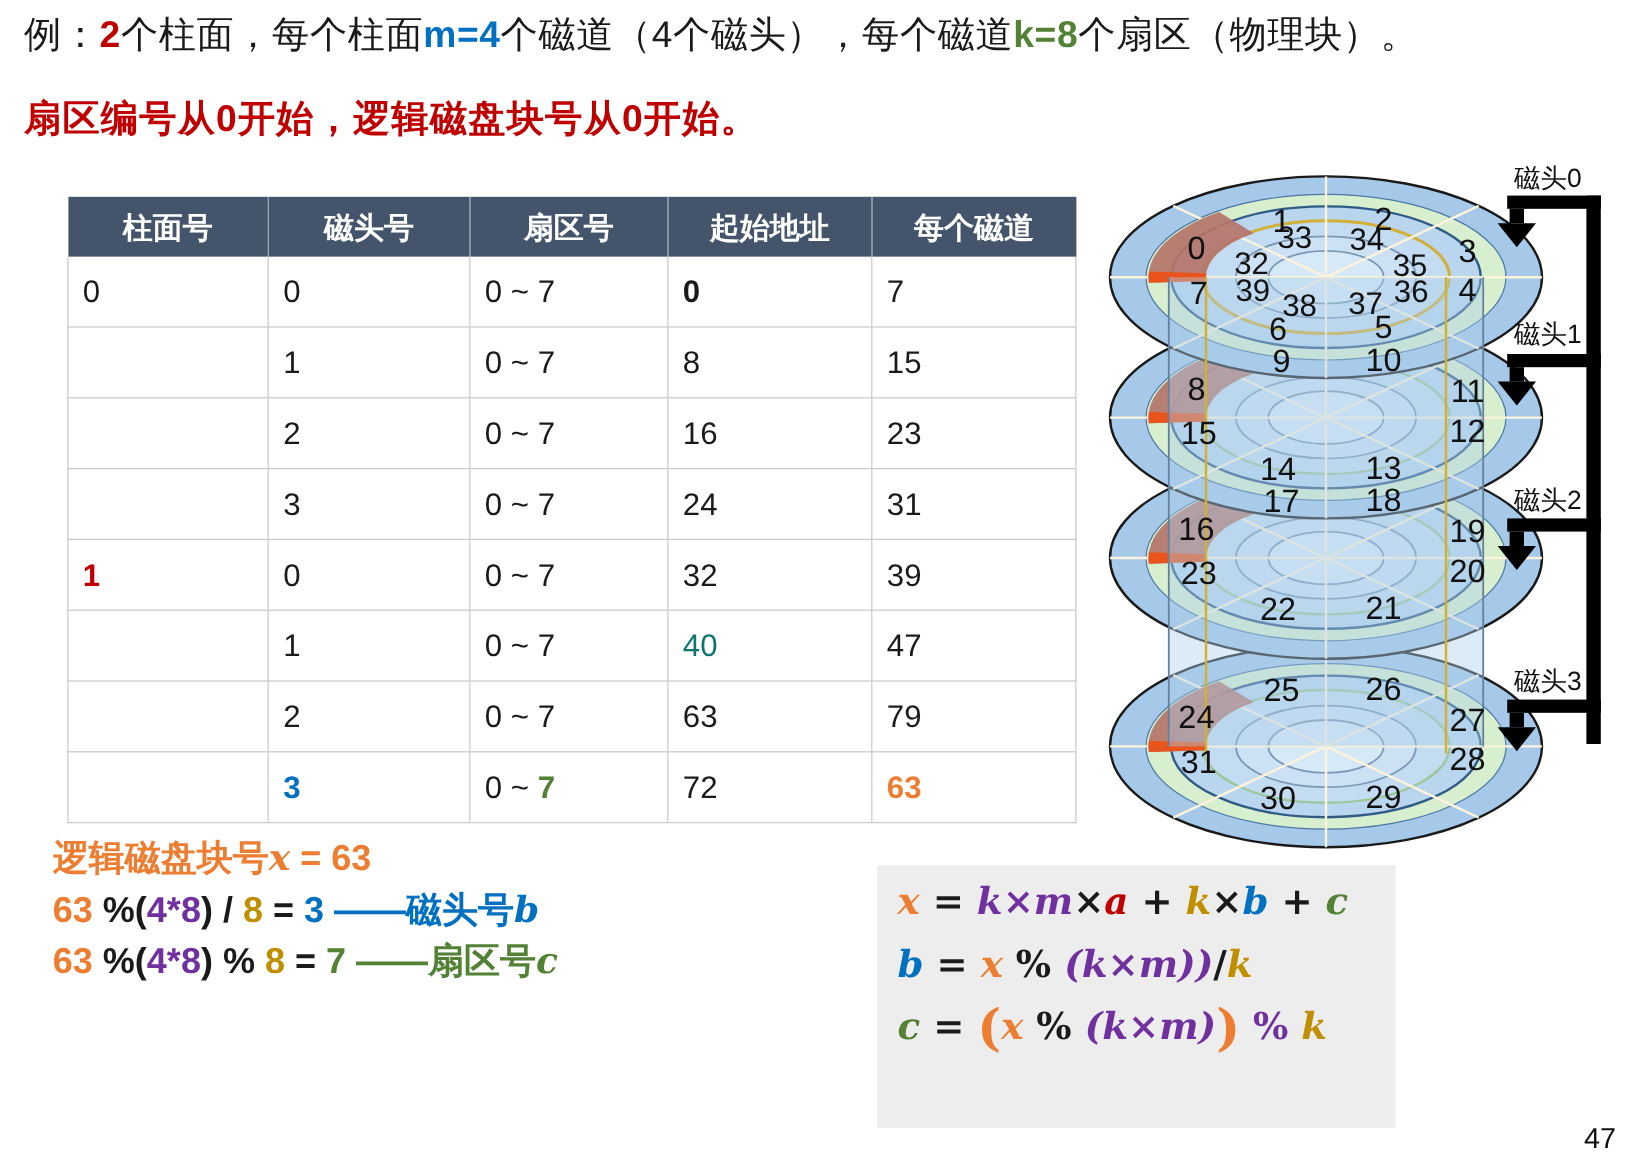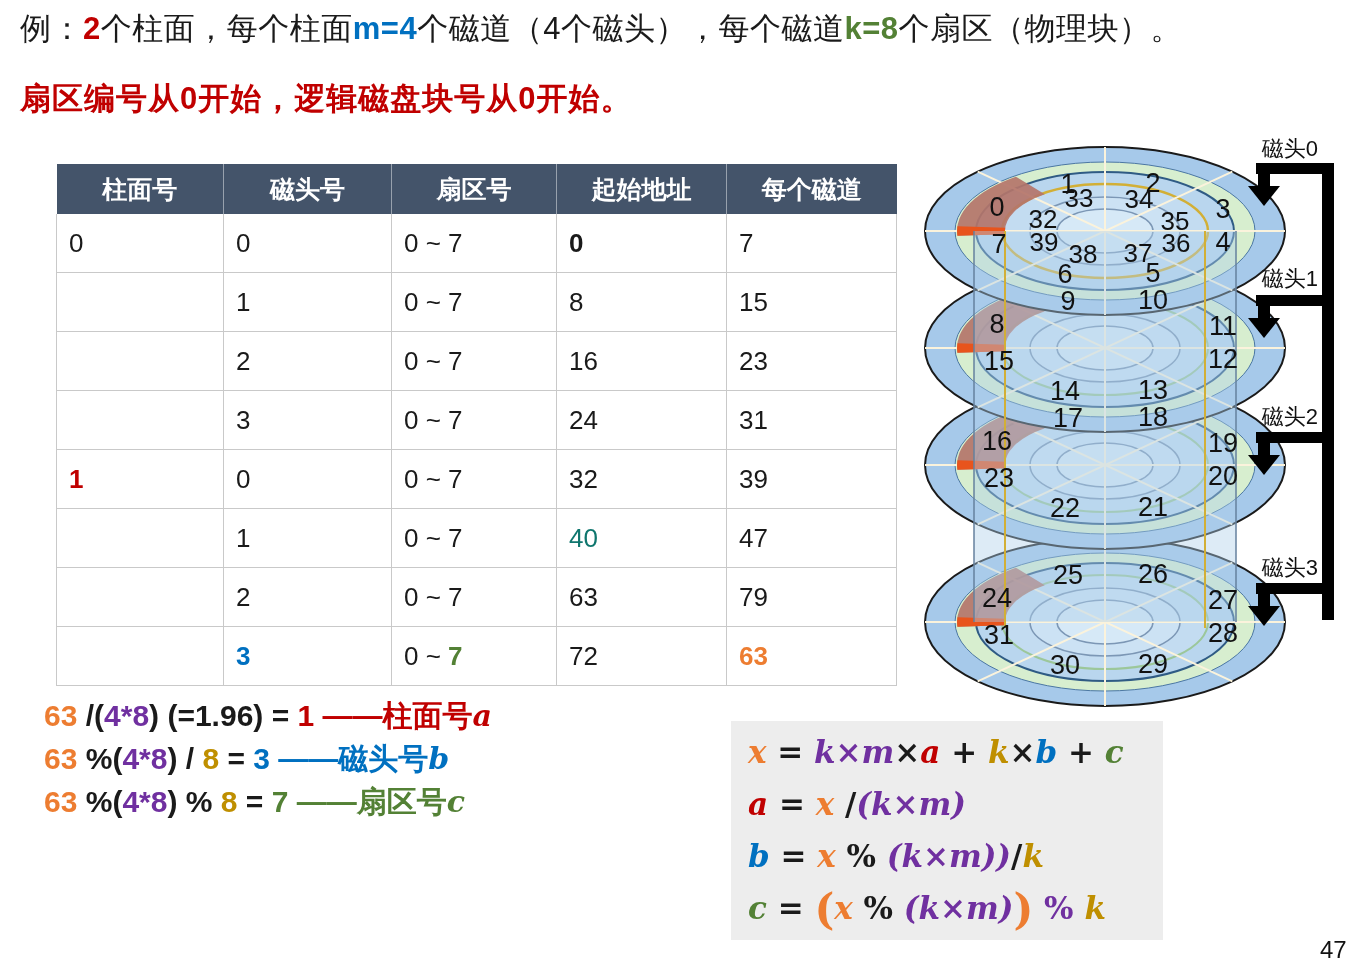--- a/index.html
+++ b/index.html
@@ -245,27 +245,26 @@
           <polygon points="330,327 362,327 346,347" fill="#000"></polygon>
           <text x="400" y="296" font-size="22" text-anchor="end" fill="#111">磁头2</text>
           <rect x="338" y="455" width="78" height="11" fill="#000"></rect>
           <rect x="340" y="466" width="12" height="12" fill="#000"></rect>
           <polygon points="330,478 362,478 346,498" fill="#000"></polygon>
           <text x="400" y="447" font-size="22" text-anchor="end" fill="#111">磁头3</text>
         </g>
       </svg></div>
 
   <div class="abs calc">
-    <div class="line"><span style="color: rgb(237, 125, 49);">63</span><span style="color: rgb(26, 26, 26);"> /(</span><span style="color: rgb(112, 48, 160);">4*8</span><span style="color: rgb(26, 26, 26);">) (=1.96) = </span><span style="color: rgb(192, 0, 0);">1</span><span style="color: rgb(192, 0, 0);"> ——柱面号</span><span class="var" style="color: rgb(192, 0, 0);">a</span></div>
+    <div class="line"><span style="color: rgb(237, 125, 49);">逻辑磁盘块号</span><span class="var" style="color: rgb(237, 125, 49);">x</span><span style="color: rgb(237, 125, 49);"> = 63</span></div>
     <div class="line"><span style="color: rgb(237, 125, 49);">63</span><span style="color: rgb(26, 26, 26);"> %(</span><span style="color: rgb(112, 48, 160);">4*8</span><span style="color: rgb(26, 26, 26);">) / </span><span style="color: rgb(191, 143, 0);">8</span><span style="color: rgb(26, 26, 26);"> = </span><span style="color: rgb(0, 112, 192);">3</span><span style="color: rgb(0, 112, 192);"> ——磁头号</span><span class="var" style="color: rgb(0, 112, 192);">b</span></div>
     <div class="line"><span style="color: rgb(237, 125, 49);">63</span><span style="color: rgb(26, 26, 26);"> %(</span><span style="color: rgb(112, 48, 160);">4*8</span><span style="color: rgb(26, 26, 26);">) % </span><span style="color: rgb(191, 143, 0);">8</span><span style="color: rgb(26, 26, 26);"> = </span><span style="color: rgb(83, 129, 53);">7</span><span style="color: rgb(83, 129, 53);"> ——扇区号</span><span class="var" style="color: rgb(83, 129, 53);">c</span></div>
   </div>
 
   <div class="abs formula-box">
     <div class="fline"><span class="var" style="color: rgb(237, 125, 49);">x</span><span style="color: rgb(26, 26, 26);"> = </span><span class="var" style="color: rgb(112, 48, 160);">k×m</span><span style="color: rgb(26, 26, 26);">×</span><span class="var" style="color: rgb(192, 0, 0);">a</span><span style="color: rgb(26, 26, 26);"> + </span><span class="var" style="color: rgb(191, 143, 0);">k</span><span style="color: rgb(26, 26, 26);">×</span><span class="var" style="color: rgb(0, 112, 192);">b</span><span style="color: rgb(26, 26, 26);"> + </span><span class="var" style="color: rgb(83, 129, 53);">c</span></div>
-    <div class="fline"><span class="var" style="color: rgb(192, 0, 0);">a</span><span style="color: rgb(26, 26, 26);"> = </span><span class="var" style="color: rgb(237, 125, 49);">x</span><span style="color: rgb(26, 26, 26);"> /</span><span class="var" style="color: rgb(112, 48, 160);">(k×m)</span></div>
     <div class="fline"><span class="var" style="color: rgb(0, 112, 192);">b</span><span style="color: rgb(26, 26, 26);"> = </span><span class="var" style="color: rgb(237, 125, 49);">x</span><span style="color: rgb(26, 26, 26);"> % </span><span class="var" style="color: rgb(112, 48, 160);">(k×m))</span><span style="color: rgb(26, 26, 26);">/</span><span class="var" style="color: rgb(191, 143, 0);">k</span></div>
     <div class="fline"><span class="var" style="color: rgb(83, 129, 53);">c</span><span style="color: rgb(26, 26, 26);"> = </span><span class="bigp" style="color: rgb(237, 125, 49);">(</span><span class="var" style="color: rgb(237, 125, 49);">x</span><span style="color: rgb(26, 26, 26);"> % </span><span class="var" style="color: rgb(112, 48, 160);">(k×m)</span><span class="bigp" style="color: rgb(237, 125, 49);">)</span><span style="color: rgb(112, 48, 160);"> % </span><span class="var" style="color: rgb(191, 143, 0);">k</span></div>
   </div>
 
   <div class="abs page-number">47</div>
 
 </div>
 
 </body></html>

